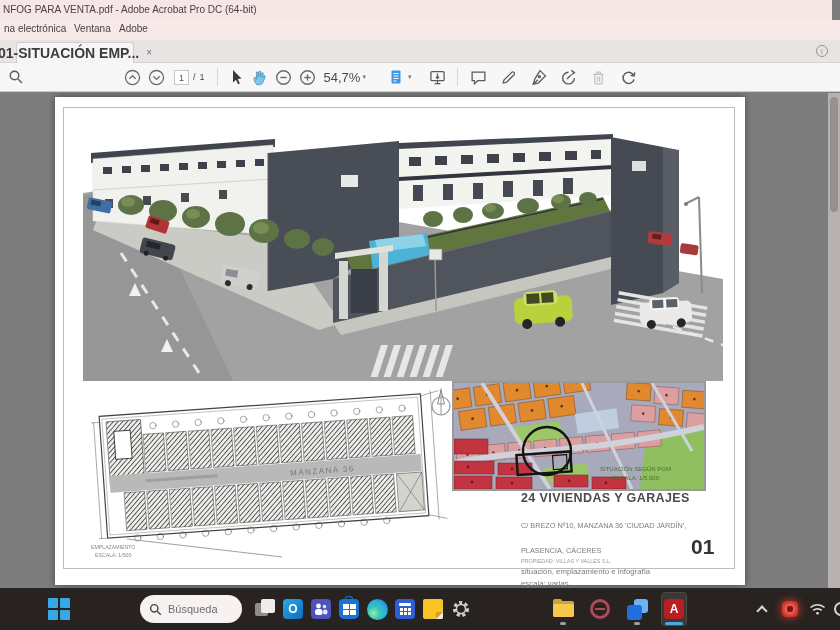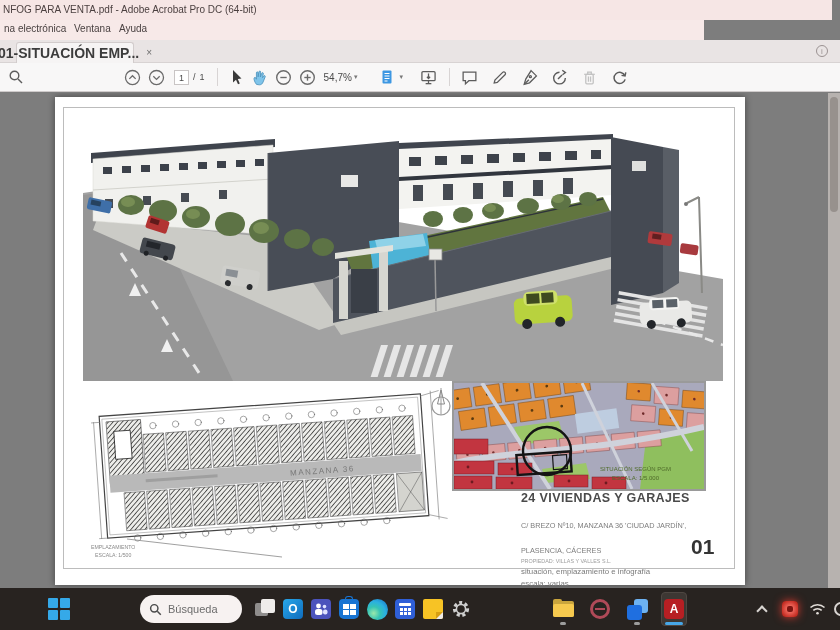--- a/index.html
+++ b/index.html
@@ -5,21 +5,21 @@
   * { margin:0; padding:0; box-sizing:border-box; }
   html,body { width:840px; height:630px; overflow:hidden; background:#555;
               font-family:"Liberation Sans", sans-serif; }
   .screen { position:relative; width:840px; height:630px; overflow:hidden; background:#7d7d7d; }
 
   
   .titlebar { position:absolute; top:0; left:0; width:832px; height:20px; background:#f6e6e5; }
   .titlebar span { position:absolute; left:3px; top:4px; font-size:10px; color:#4a3f3f; white-space:nowrap; }
 
   
-  .menubar { position:absolute; top:20px; left:0; width:704px; height:20px; background:#f7e9e8; }
+  .menubar { position:absolute; top:20px; left:0; width:840px; height:20px; background:#f7e9e8; }
   .menu-item { position:absolute; top:3px; font-size:10px; color:#4a4242; cursor:default; }
   .menu-item.m0 { left:4px; } .menu-item.m1 { left:74px; } .menu-item.m2 { left:119px; }
 
   
   .tabbar { position:absolute; top:40px; left:0; width:840px; height:23px; background:#e9e4e4; border-bottom:1px solid #d8d3d3; }
   .tab { position:absolute; left:16px; top:2px; width:118px; height:21px; background:#f6f4f4;
          border:1px solid #d2cccc; border-bottom:none; border-radius:3px 3px 0 0;
          display:flex; align-items:center; justify-content:center; gap:7px; }
   .tab-label { font-size:14px; color:#3c3c3c; white-space:nowrap;font-weight:bold; }
   .tab-close { font-size:10px; color:#6f6f6f; line-height:8px; }
@@ -27,21 +27,21 @@
                  border-radius:50%; color:#9b9292; font-size:8px; text-align:center; line-height:11px; }
 
   
   .toolbar { position:absolute; top:63px; left:0; width:840px; height:29px; background:#f8f7f7;
              border-bottom:1px solid #cfcbcb; display:flex; align-items:center; color:#5c5c5c; }
   .ti { display:flex; align-items:center; justify-content:center; width:24px; height:24px; flex:0 0 auto; }
   .ti svg { display:block; }
   .tool-divider { width:1px; height:18px; background:#d8d4d4; margin:0 6px; flex:0 0 auto; }
   .page-ind { display:flex; align-items:center; gap:4px; font-size:9px; color:#4a4a4a; margin:0 6px; }
   .page-box { width:15px; height:15px; border:1px solid #c9c5c5; background:#fff; text-align:center; line-height:15px; font-size:9px; }
-  .zoom-text { font-size:10px; color:#4a4a4a; margin:0 2px 0 4px; }
+  .zoom-text { font-size:13px; color:#4a4a4a; margin:0 2px 0 4px; }
   .caret { font-size:7px; color:#777; margin-right:4px; }
 
   
   .docarea { position:absolute; top:93px; left:0; width:840px; height:495px; background:#7d7d7d; overflow:hidden; }
   .scrollbar { position:absolute; right:0; top:0; width:12px; height:495px; background:#b7b2af; }
   .scroll-thumb { position:absolute; left:2px; top:4px; width:8px; height:115px; background:#97918d; border-radius:4px; }
 
   .page { position:absolute; left:55px; top:4px; width:690px; height:488px; background:#ffffff;
           box-shadow:0 0 7px rgba(0,0,0,.45); }
   .sheet-frame { position:absolute; left:8px; top:10px; width:672px; height:462px; border:1px solid #bcbcbc; }
@@ -121,21 +121,21 @@
 
 <div class="screen">
 
   <div class="titlebar">
     <span>NFOG PARA VENTA.pdf - Adobe Acrobat Pro DC (64-bit)</span>
   </div>
 
   <div class="menubar">
     <span class="menu-item m0">na electrónica</span>
     <span class="menu-item m1">Ventana</span>
-    <span class="menu-item m2">Ayuda</span>
+    <span class="menu-item m2">Adobe</span>
   </div>
 
   <div class="tabbar">
     <div class="tab">
       <span class="tab-label">01-SITUACIÓN EMP...</span>
       <span class="tab-close">×</span>
     </div>
     <div class="help-circle">i</div>
   </div>
 

